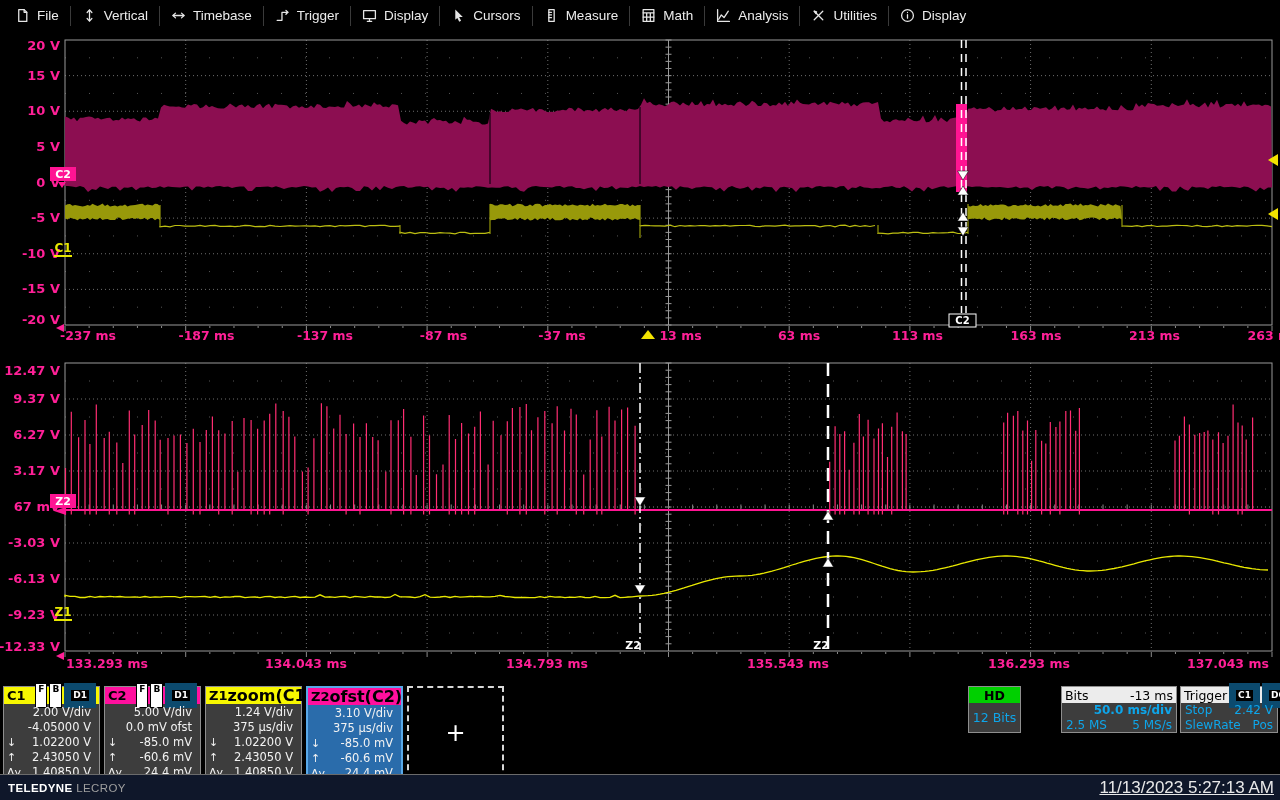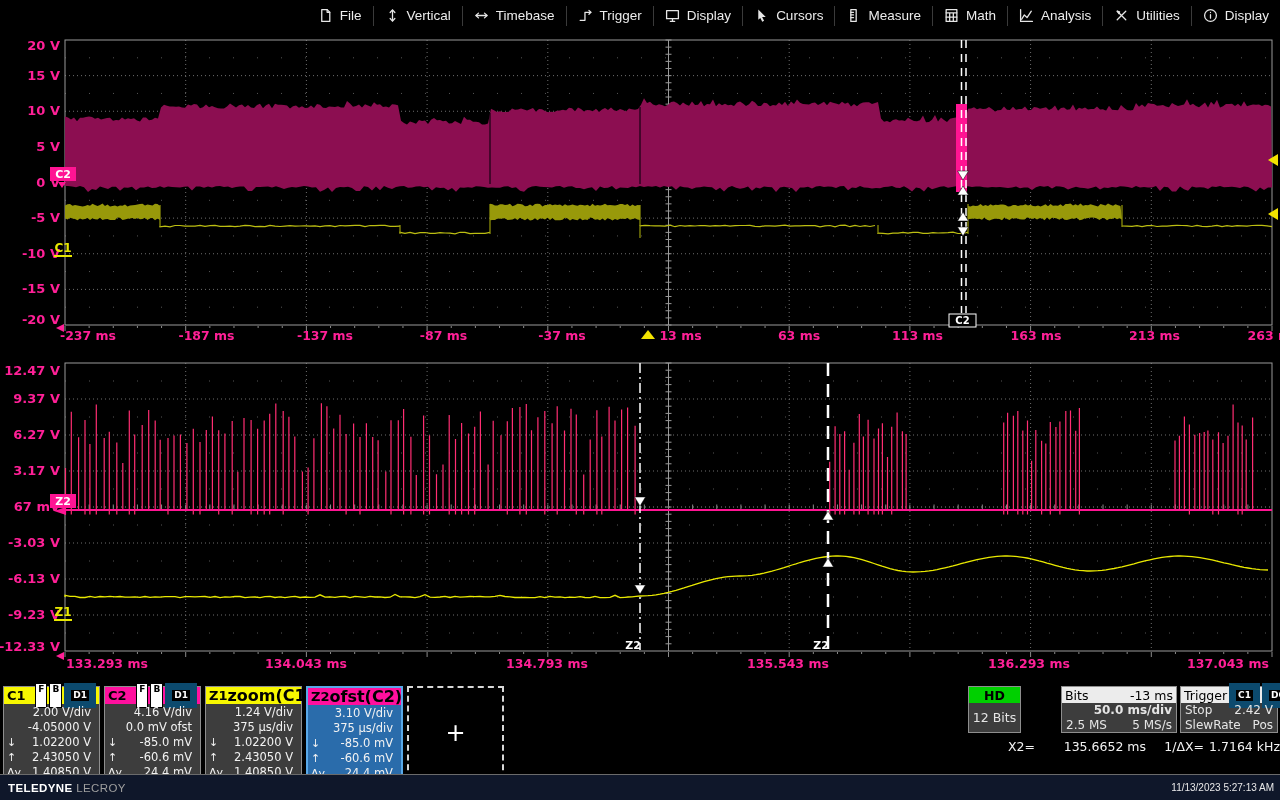--- a/index.html
+++ b/index.html
@@ -1,20 +1,20 @@
 <!DOCTYPE html>
 <html><head>
 <meta charset="utf-8">
 <style>
   html,body{margin:0;padding:0;}
   body{width:1280px;height:800px;background:#000;overflow:hidden;position:relative;
        font-family:"DejaVu Sans","Liberation Sans",sans-serif;}
   
   #menubar{position:absolute;top:0;left:0;width:1280px;height:31px;background:#000;
-           display:flex;align-items:center;padding-left:4px;z-index:6;box-sizing:border-box;justify-content:flex-end;}
+           display:flex;align-items:center;padding-left:4px;z-index:6;box-sizing:border-box;}
   .mi{display:flex;align-items:center;gap:7px;padding:0 11px;height:100%;color:#ececec;
       font:13.5px "Liberation Sans",sans-serif;cursor:default;white-space:nowrap;}
   .mi svg{display:block;}
   .sep{width:1px;height:20px;background:#3a3a3a;flex:none;}
   
   #scope-svg{position:absolute;top:0;left:0;z-index:1;}
   
   #descrow{position:absolute;left:3px;top:686px;display:flex;gap:4px;z-index:4;}
   .chbox{width:97px;height:94px;border:1px solid #8e8e8e;background:#3d3d3d;box-sizing:border-box;flex:none;}
   .chbox.sel{border:2px solid #58a8e8;background:#2a6cab;}
@@ -27,37 +27,37 @@
   .bdgwrap{margin-left:auto;display:flex;}
   .chrow{display:flex;align-items:flex-end;padding:0 8px 0 3px;height:15px;color:#f2f2f2;font-size:11.5px;}
   .chrow .pre{width:20px;font-size:11px;}
   .chrow .val{margin-left:auto;white-space:nowrap;}
   .addbox{width:97px;height:94px;border:2px dashed #d8d8d8;background:#000;display:flex;box-sizing:border-box;
           align-items:center;justify-content:center;color:#fff;font-size:24px;flex:none;}
   
   .ibox{position:absolute;box-sizing:border-box;border:1px solid #8e8e8e;background:#3d3d3d;z-index:4;}
   .ihd{height:16px;background:#ececec;color:#000;font-size:12.5px;display:flex;align-items:center;padding:0 3px;}
   .ihd.ghd{background:#00d000;justify-content:center;font-weight:700;}
-  .iline{display:flex;justify-content:space-between;color:#e5e5e5;font-size:12px;padding:0 4px;height:14.5px;align-items:center;white-space:nowrap;}
+  .iline{display:flex;justify-content:space-between;color:#0ea5e9;font-size:12px;padding:0 4px;height:14.5px;align-items:center;white-space:nowrap;}
   .iline.r{justify-content:flex-end;font-weight:bold;}
   .iline.c{justify-content:center;height:29px;font-size:12.5px;}
   #xread{position:absolute;left:1008px;top:737px;width:272px;color:#f2f2f2;font-size:12.5px;z-index:4;}
   .xrow{display:flex;height:19px;align-items:center;white-space:nowrap;}
   .xrow .l1{width:36px;}
   .xrow .v1{width:102px;text-align:right;}
   .xrow .l2{width:58px;text-align:right;}
   .xrow .v2{flex:1;text-align:right;}
   
   #statusbar{position:absolute;left:0;bottom:0;width:1280px;height:26px;background:#0f172a;
              border-top:1px solid #6b6b6b;display:flex;align-items:center;z-index:6;
              font-family:"Liberation Sans",sans-serif;box-sizing:border-box;}
   #brand{margin-left:8px;font-size:11.5px;letter-spacing:.4px;}
   #brand b{color:#fff;font-weight:700;}
   #brand span{color:#9f9f9f;}
-  #clock{margin-left:auto;margin-right:6px;color:#e8e8e8;font-size:10px;}
+  #clock{margin-left:auto;margin-right:6px;color:#e8e8e8;font-size:17px;text-decoration:underline;}
 </style>
 </head>
 <body>
 
 <nav id="menubar">
     <div class="mi">
       <span>
         <svg width="15" height="15" viewBox="0 0 14 14" fill="none" stroke="#e6e6e6" stroke-width="1.2" stroke-linecap="round" stroke-linejoin="round">
           <path d="M3.5 1.5h5l2.5 2.5v8.5h-7.5z"></path>
           <path d="M8.5 1.5v2.5h2.5"></path>
@@ -633,21 +633,21 @@
       <div class="chhd" style="background: rgb(255, 16, 158);">
         <span>C2</span>
         <span class="bdgwrap">
           <span class="bdg bW">F</span>
           <span class="bdg bW">B</span>
           <span class="bdg bK">D1</span>
         </span>
       </div>
       <div class="chrow">
         <span class="pre"></span>
-        <span class="val">4.16 V/div</span>
+        <span class="val">5.00 V/div</span>
       </div>
       <div class="chrow">
         <span class="pre"></span>
         <span class="val">0.0 mV ofst</span>
       </div>
       <div class="chrow">
         <span class="pre">↓</span>
         <span class="val">-85.0 mV</span>
       </div>
       <div class="chrow">
@@ -745,26 +745,20 @@
     <span>Stop</span>
     <span>2.42 V</span>
   </div>
   <div class="iline">
     <span>SlewRate</span>
     <span>Pos</span>
   </div>
 </div>
 
 <div id="xread">
-  <div class="xrow">
-    <span class="l1">X2=</span>
-    <span class="v1">135.6652 ms</span>
-    <span class="l2">1/ΔX=</span>
-    <span class="v2">1.7164 kHz</span>
-  </div>
 </div>
 
 <div id="statusbar">
   <div id="brand">
     <b>TELEDYNE</b> <span>LECROY</span>
   </div>
   <div id="clock">11/13/2023 5:27:13 AM</div>
 </div>
 
 </body></html>

